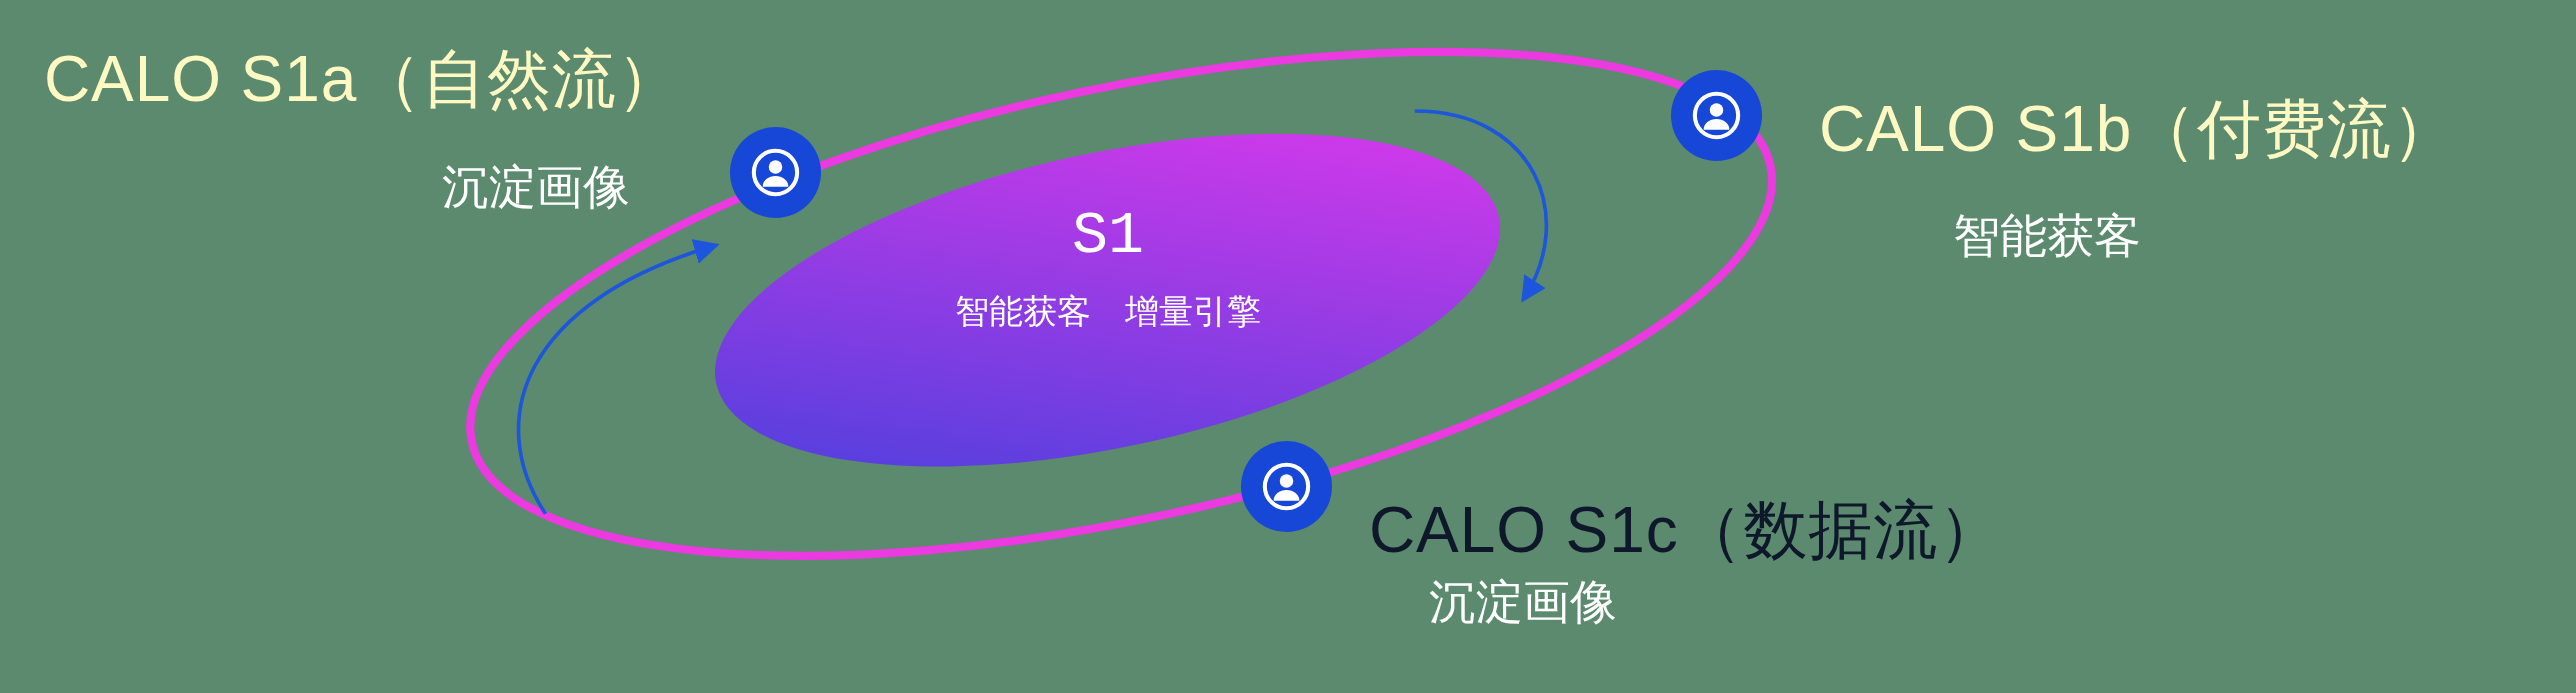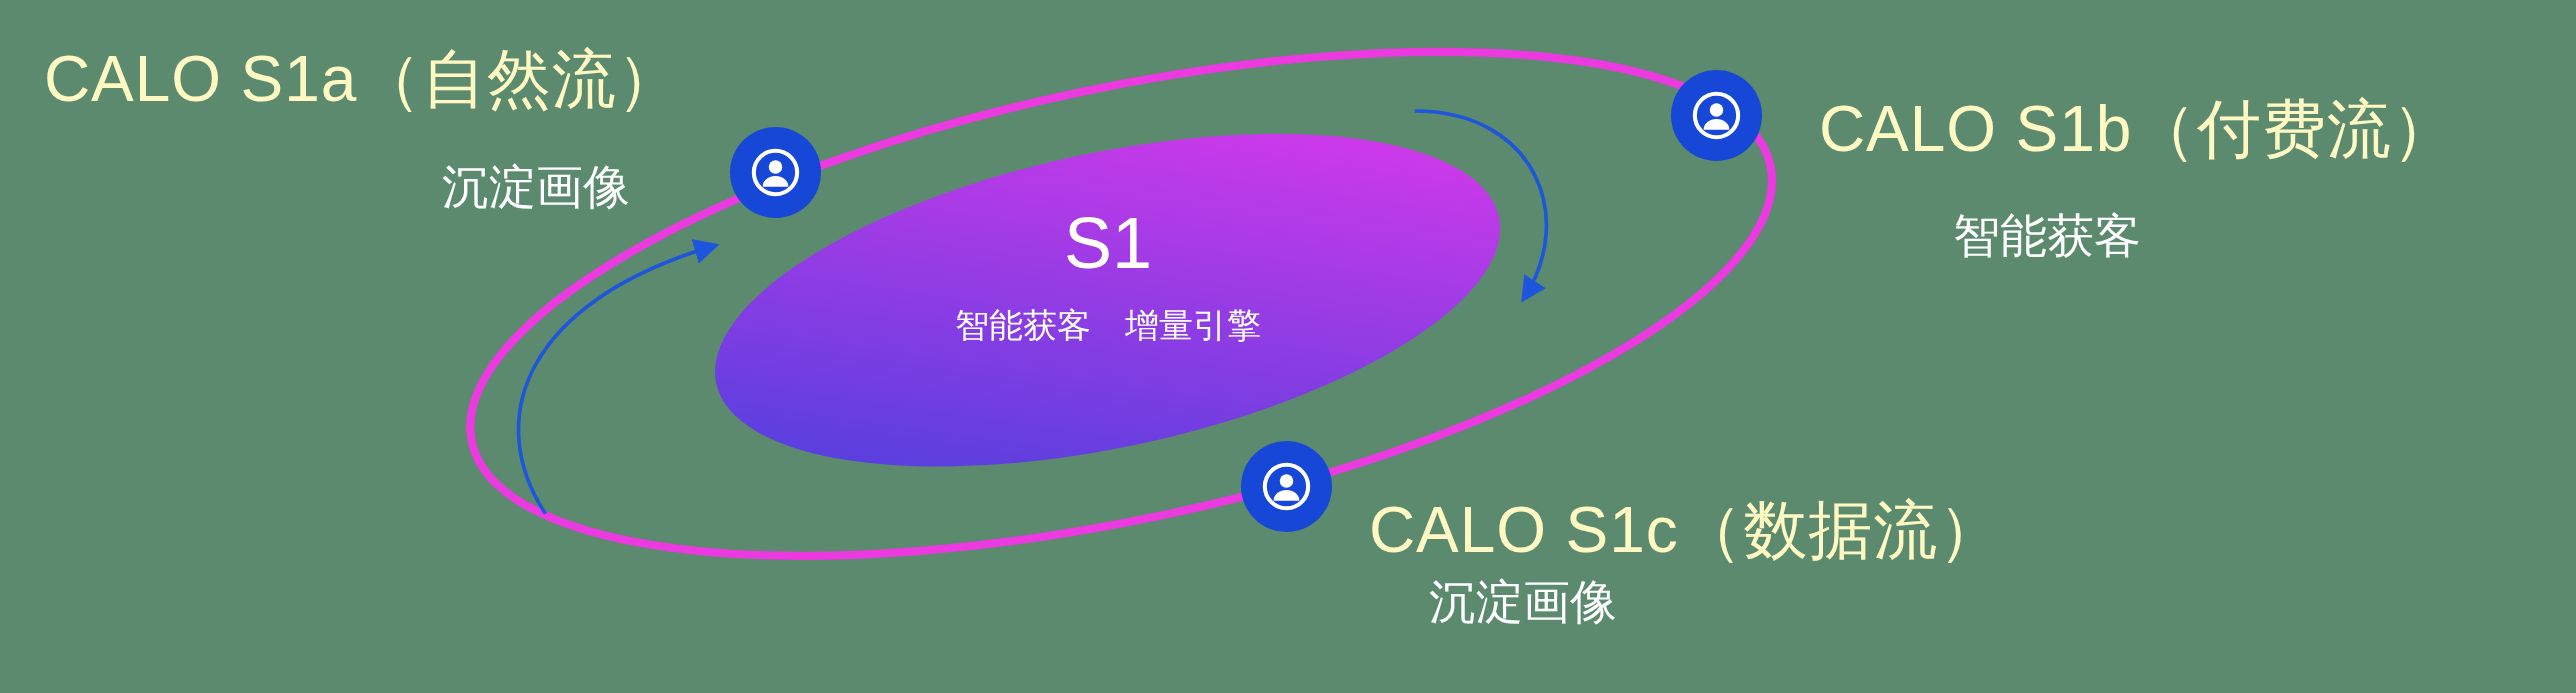--- a/index.html
+++ b/index.html
@@ -45,23 +45,24 @@
   }
   .center-text {
     position: absolute;
     left: 835px;
     top: 202px;
     width: 546px;
     text-align: center;
     color: #ffffff;
   }
   .center-text .big {
-    font-size: 72px;
+    font-size: 60px;
     font-weight: 500;
     line-height: 1.15;
+    font-family: Liberation Mono, monospace;
   }
   .center-text .small {
     font-size: 34px;
     margin-top: 18px;
     white-space: pre;
   }
   .lbl-s1a { left: 44px;  top: 36px; }
   .sub-s1a { left: 442px; top: 156px; }
   .lbl-s1b { left: 1819px; top: 86px; }
   .sub-s1b { left: 1953px; top: 205px; }
@@ -145,17 +146,17 @@
       </g>
     </svg>
   </div>
 
   <div class="title lbl-s1a" style="color: #fef9c3;">CALO S1a（自然流）</div>
   <div class="subtitle sub-s1a">沉淀画像</div>
 
   <div class="title lbl-s1b" style="color: #fef9c3;">CALO S1b（付费流）</div>
   <div class="subtitle sub-s1b">智能获客</div>
 
-  <div class="title lbl-s1c" style="color: #fef9c3;">CALO S1c（数据流）</div>
+  <div class="title lbl-s1c" style="color: #0f172a;">CALO S1c（数据流）</div>
   <div class="subtitle sub-s1c">沉淀画像</div>
 
 </div>
 
 
 </body></html>

